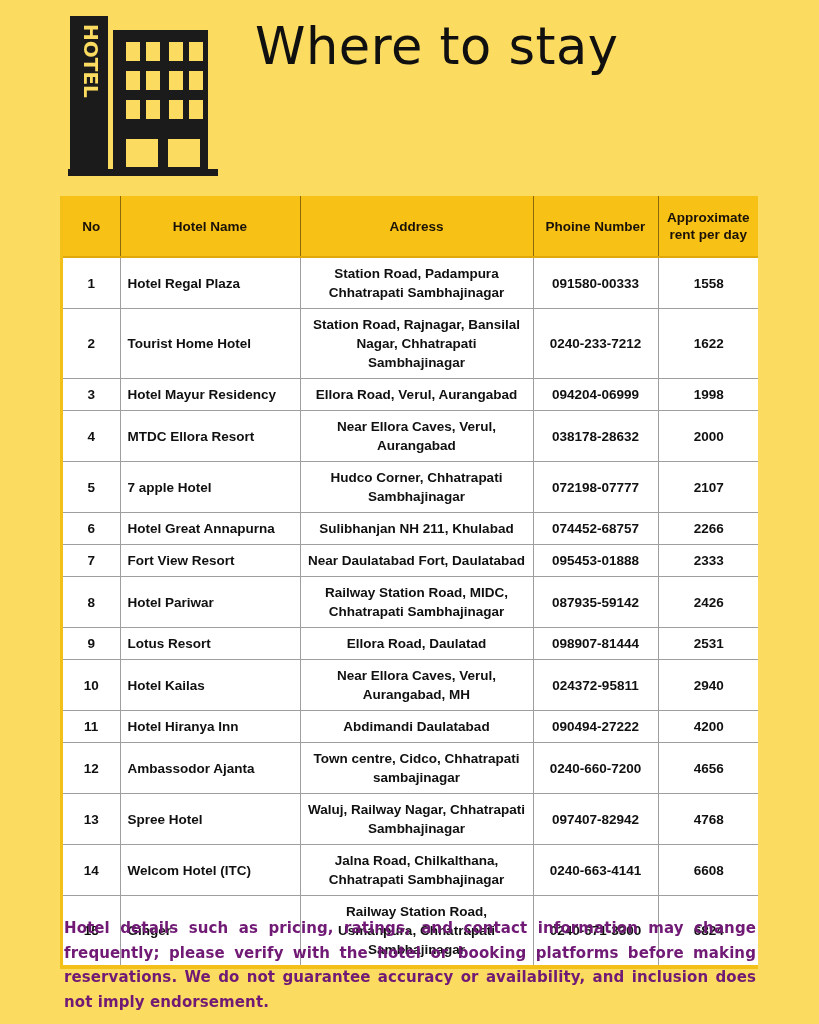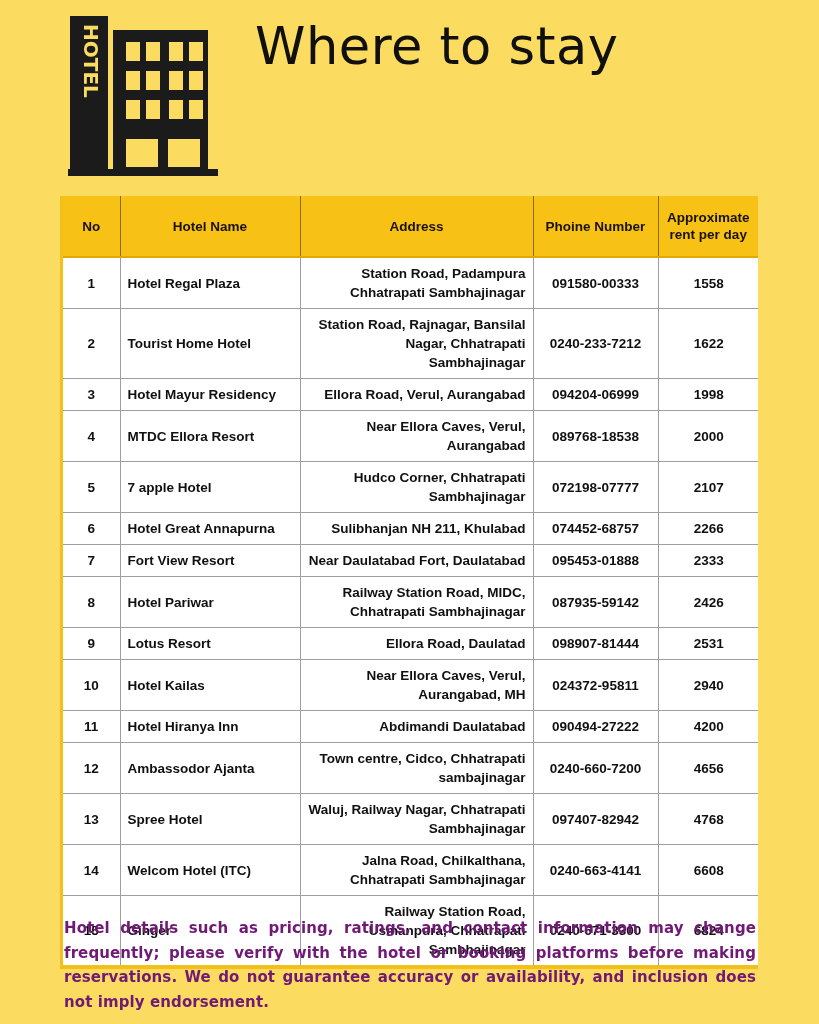--- a/index.html
+++ b/index.html
@@ -116,21 +116,21 @@
     vertical-align: middle;
     line-height: 19px;
     background: #ffffff;
   }
   tbody td:last-child { border-right: none; }
 
   tbody tr:first-child td { border-top: 2px solid #e0a808; }
 
   td.col-no    { text-align: center; }
   td.col-name  { text-align: left; }
-  td.col-addr  { text-align: right; margin-top: 36px; }
+  td.col-addr  { text-align: center; margin-top: 36px; }
   td.col-phone { text-align: center; margin-top: 16px; }
   td.col-rent  { text-align: center; padding-left: 8px; }
 
   
   .disclaimer {
     position: absolute;
     left: 64px;
     top: 916px;
     width: 692px;
     font-family: "DejaVu Sans", sans-serif;
@@ -227,21 +227,21 @@
             <td class="col-no">3</td>
             <td class="col-name">Hotel Mayur Residency</td>
             <td class="col-addr">Ellora Road, Verul, Aurangabad</td>
             <td class="col-phone">094204-06999</td>
             <td class="col-rent">1998</td>
           </tr>
           <tr>
             <td class="col-no">4</td>
             <td class="col-name">MTDC Ellora Resort</td>
             <td class="col-addr">Near Ellora Caves, Verul, Aurangabad</td>
-            <td class="col-phone">089768-18538</td>
+            <td class="col-phone">038178-28632</td>
             <td class="col-rent">2000</td>
           </tr>
           <tr>
             <td class="col-no">5</td>
             <td class="col-name">7 apple Hotel</td>
             <td class="col-addr">Hudco Corner, Chhatrapati Sambhajinagar</td>
             <td class="col-phone">072198-07777</td>
             <td class="col-rent">2107</td>
           </tr>
           <tr>

